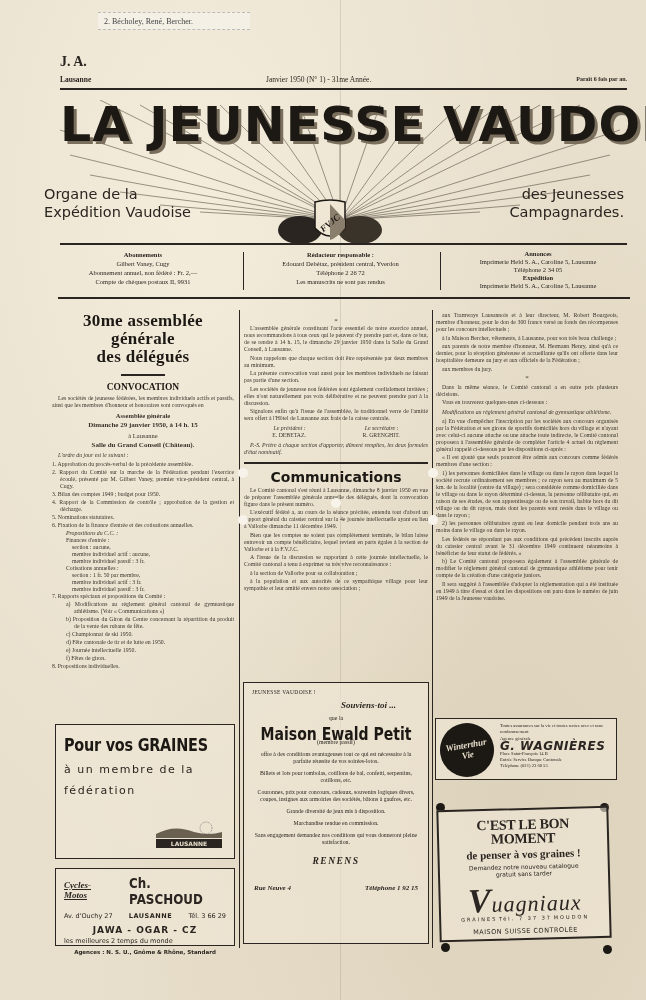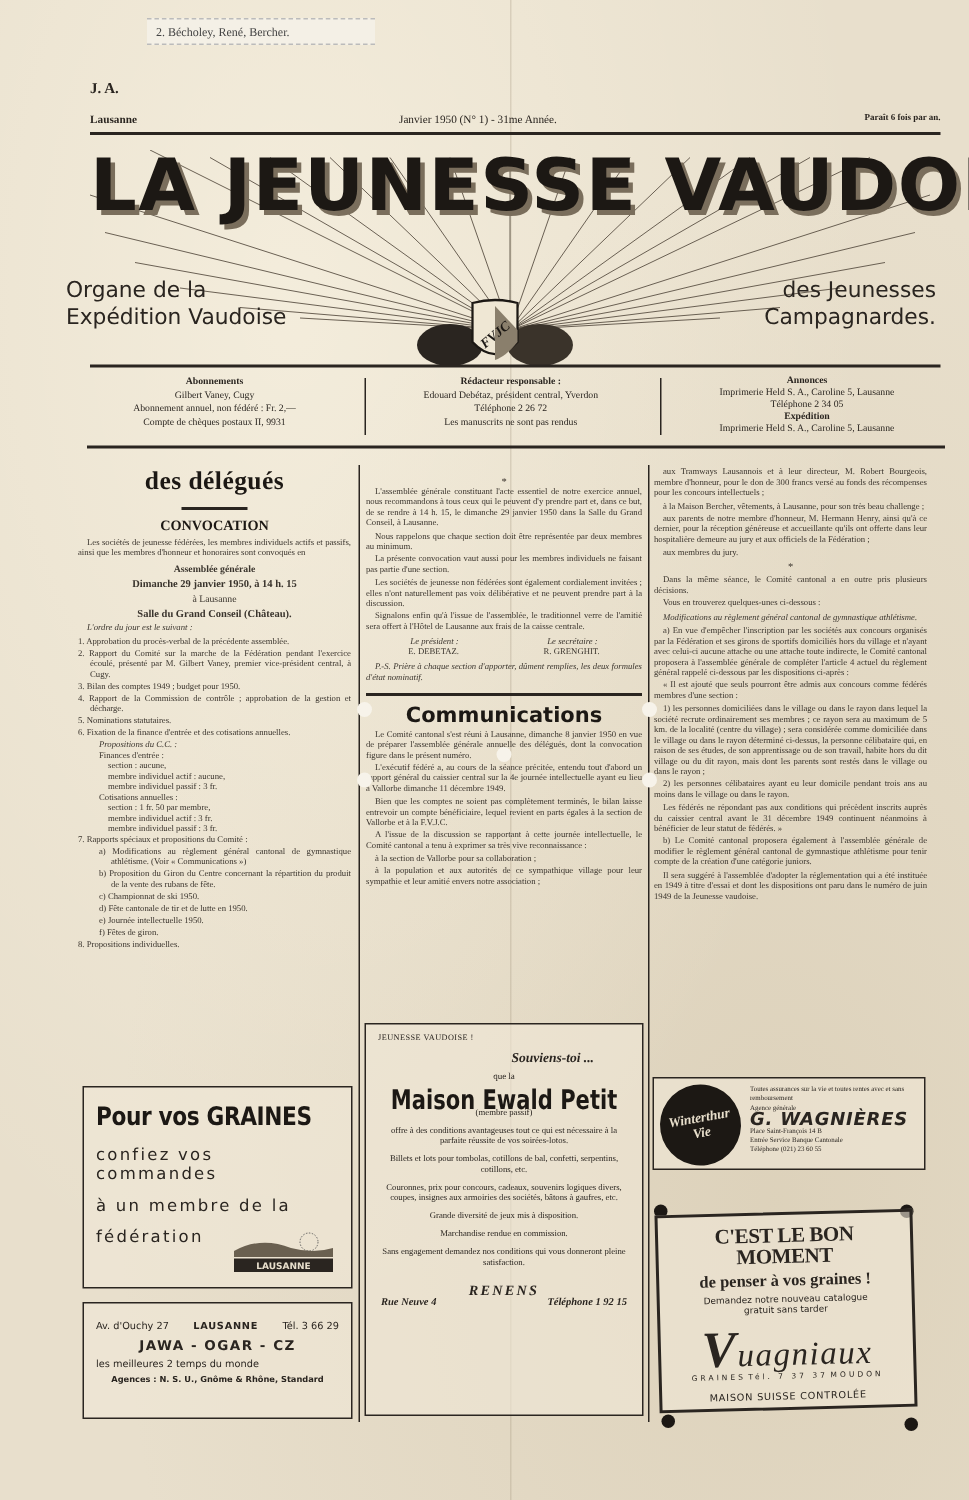--- a/index.html
+++ b/index.html
@@ -12,21 +12,21 @@
     font-family: "Liberation Serif", serif;
     color: #2a2520;
     position: relative;
   }
   .fold { position: absolute; left: 340px; top: 0; width: 1px; height: 1000px; background: rgba(150,135,110,0.25); }
   .label-strip {
     position: absolute; left: 98px; top: 12px; width: 152px; height: 18px;
     background: #f4f0e6; border-top: 1px dashed #bbb; border-bottom: 1px dashed #bbb;
     font-size: 8px; padding: 4px 6px; color: #444;
   }
-  .ja { position: absolute; left: 60px; top: 54px; font-weight: bold; font-size: 10px; font-family: "Liberation Serif", serif; }
+  .ja { position: absolute; left: 60px; top: 54px; font-weight: bold; font-size: 14px; font-family: "Liberation Serif", serif; }
   .meta-row { position: absolute; left: 60px; top: 75px; width: 567px; height: 12px; font-size: 7.5px; }
   .meta-row .loc { position: absolute; left: 0; font-weight: bold; }
   .meta-row .date { position: absolute; left: 206px; }
   .meta-row .freq { position: absolute; right: 0; font-weight: bold; font-size: 6px; top: 1px; }
   .rule-thick { position: absolute; height: 2px; background: #2a2520; }
   .masthead {
     position: absolute; left: 60px; top: 96px; width: 570px; height: 60px;
     font-family: "DejaVu Sans", sans-serif; font-weight: bold; font-size: 48px;
     letter-spacing: 1px; color: #1c1814; text-shadow: 3px 3px 0 #7a6e5c;
     white-space: nowrap; transform: scaleX(1.02); transform-origin: left;
@@ -69,21 +69,21 @@
   .ad-paschoud .ag { text-align: center; font-size: 5.5px; font-weight: bold; margin-top: 4px; }
   .comm-title { font-family: "DejaVu Sans", sans-serif; font-weight: bold; font-size: 14px; text-align: center; margin: 10px 0 6px; color: #1c1814; }
 
   .ad-ewald { left: 243px; top: 682px; width: 186px; height: 262px; padding: 6px 8px; text-align: center; font-size: 5.8px; line-height: 7px; }
   .ad-ewald .jv { text-align: left; font-size: 5.5px; letter-spacing: 0.3px; }
   .ad-ewald .souv { font-style: italic; font-weight: bold; font-size: 9px; margin-top: 6px; text-align: right; padding-right: 24px; }
   .ad-ewald .que { font-size: 6px; margin-top: 6px; }
   .ad-ewald .maison { font-family: "DejaVu Sans", sans-serif; font-weight: bold; font-size: 18px; transform: scaleX(0.78); margin: 8px -20px 2px; white-space: nowrap; color: #1c1814; }
   .ad-ewald p { margin-top: 5px; }
   .ad-ewald .renens { font-style: italic; font-weight: bold; font-size: 9.5px; letter-spacing: 1.5px; margin-top: 12px; }
-  .ad-ewald .addr { display: flex; justify-content: space-between; font-style: italic; font-weight: bold; font-size: 7px; margin-top: 0; padding: 0 2px; }
+  .ad-ewald .addr { display: flex; justify-content: space-between; font-style: italic; font-weight: bold; font-size: 7px; margin-top: 20px; padding: 0 2px; }
 
   .ad-wag { left: 435px; top: 718px; width: 182px; height: 62px; padding: 4px; display: flex; gap: 6px; }
   .ad-wag .circ { width: 54px; height: 54px; border-radius: 50%; background: #1c1814; color: #e8dfcc; font-style: italic; font-weight: bold; font-size: 9px; display: flex; flex-direction: column; align-items: center; justify-content: center; transform: rotate(-10deg); line-height: 10px; }
   .ad-wag .txt { font-size: 4.6px; line-height: 5.6px; flex: 1; }
   .ad-wag .nm { font-family: "DejaVu Sans", sans-serif; font-weight: bold; font-size: 12px; letter-spacing: 0.5px; margin: 2px 0; font-style: italic; }
 
   .ad-vuag { left: 438px; top: 808px; width: 172px; height: 132px; padding: 8px 6px; text-align: center; transform: rotate(-1.5deg); border-width: 2px; font-family: "DejaVu Sans", sans-serif; }
   .ad-vuag .t1 { font-family: "Liberation Serif", serif; font-weight: bold; font-size: 14px; line-height: 14px; letter-spacing: -0.3px; }
   .ad-vuag .t2 { font-family: "Liberation Serif", serif; font-weight: bold; font-size: 11px; margin-top: 2px; }
   .ad-vuag .t3 { font-size: 6px; margin-top: 3px; line-height: 7px; }
@@ -181,20 +181,21 @@
     <div>Imprimerie Held S. A., Caroline 5, Lausanne</div>
   </div>
 </div>
 <div class="rule-thick" style="left:58px;top:297px;width:572px;"></div>
 
 <div class="vsep" style="left:239px;top:310px;height:638px;"></div>
 <div class="vsep" style="left:432px;top:310px;height:638px;"></div>
 
 <div class="col c1">
   <div class="h-big">
+    <div>30me assemblée générale</div>
     <div>des délégués</div>
   </div>
   <div class="short-rule"></div>
   <div class="convoc">CONVOCATION</div>
   <p>Les sociétés de jeunesse fédérées, les membres individuels actifs et passifs, ainsi que les membres d'honneur et honoraires sont convoqués en</p>
   <div class="center-b">Assemblée générale</div>
   <div class="center-b" style="font-size:7px;">Dimanche 29 janvier 1950, à 14 h. 15</div>
   <div class="center-b" style="font-weight:normal;">à Lausanne</div>
   <div class="center-b" style="font-size:7px;">Salle du Grand Conseil (Château).</div>
   <p class="italic">L'ordre du jour est le suivant :</p>
@@ -270,32 +271,35 @@
   <p>« Il est ajouté que seuls pourront être admis aux concours comme fédérés membres d'une section :</p>
   <p>1) les personnes domiciliées dans le village ou dans le rayon dans lequel la société recrute ordinairement ses membres ; ce rayon sera au maximum de 5 km. de la localité (centre du village) ; sera considérée comme domiciliée dans le village ou dans le rayon déterminé ci-dessus, la personne célibataire qui, en raison de ses études, de son apprentissage ou de son travail, habite hors du dit village ou du dit rayon, mais dont les parents sont restés dans le village ou dans le rayon ;</p>
   <p>2) les personnes célibataires ayant eu leur domicile pendant trois ans au moins dans le village ou dans le rayon.</p>
   <p>Les fédérés ne répondant pas aux conditions qui précèdent inscrits auprès du caissier central avant le 31 décembre 1949 continuent néanmoins à bénéficier de leur statut de fédérés. »</p>
   <p>b) Le Comité cantonal proposera également à l'assemblée générale de modifier le règlement général cantonal de gymnastique athlétisme pour tenir compte de la création d'une catégorie juniors.</p>
   <p>Il sera suggéré à l'assemblée d'adopter la réglementation qui a été instituée en 1949 à titre d'essai et dont les dispositions ont paru dans le numéro de juin 1949 de la Jeunesse vaudoise.</p>
 </div>
 
 <div class="ad ad-graines">
   <div class="title">Pour vos GRAINES</div>
-  <div class="line">confiez vos commandes</div>
   <div class="line">à un membre de la</div>
   <div class="line">fédération</div>
   <svg class="logo" viewBox="0 0 70 30">
     <circle cx="52" cy="8" r="6" fill="none" stroke="#555" stroke-width="0.6" stroke-dasharray="1 1"></circle>
     <path d="M2 14 Q20 4 40 12 Q55 16 68 12 L68 18 L2 18 Z" fill="#6a6050"></path>
     <rect x="2" y="19" width="66" height="9" fill="#2a2520"></rect>
     <text x="35" y="26" text-anchor="middle" font-size="6" fill="#e8dfcc" font-weight="bold">LAUSANNE</text>
   </svg>
 </div>
 
 <div class="ad ad-paschoud">
+  <div class="row1">
+    <span class="cm">Cycles-Motos</span>
+    <span class="name">Ch. PASCHOUD</span>
+  </div>
   <div class="row2">
     <span>Av. d'Ouchy 27</span>
     <b>LAUSANNE</b>
     <span>Tél. 3 66 29</span>
   </div>
   <div class="brands">JAWA - OGAR - CZ</div>
   <div class="tag">les meilleures 2 temps du monde</div>
   <div class="ag">Agences : N. S. U., Gnôme &amp; Rhône, Standard</div>
 </div>
 

